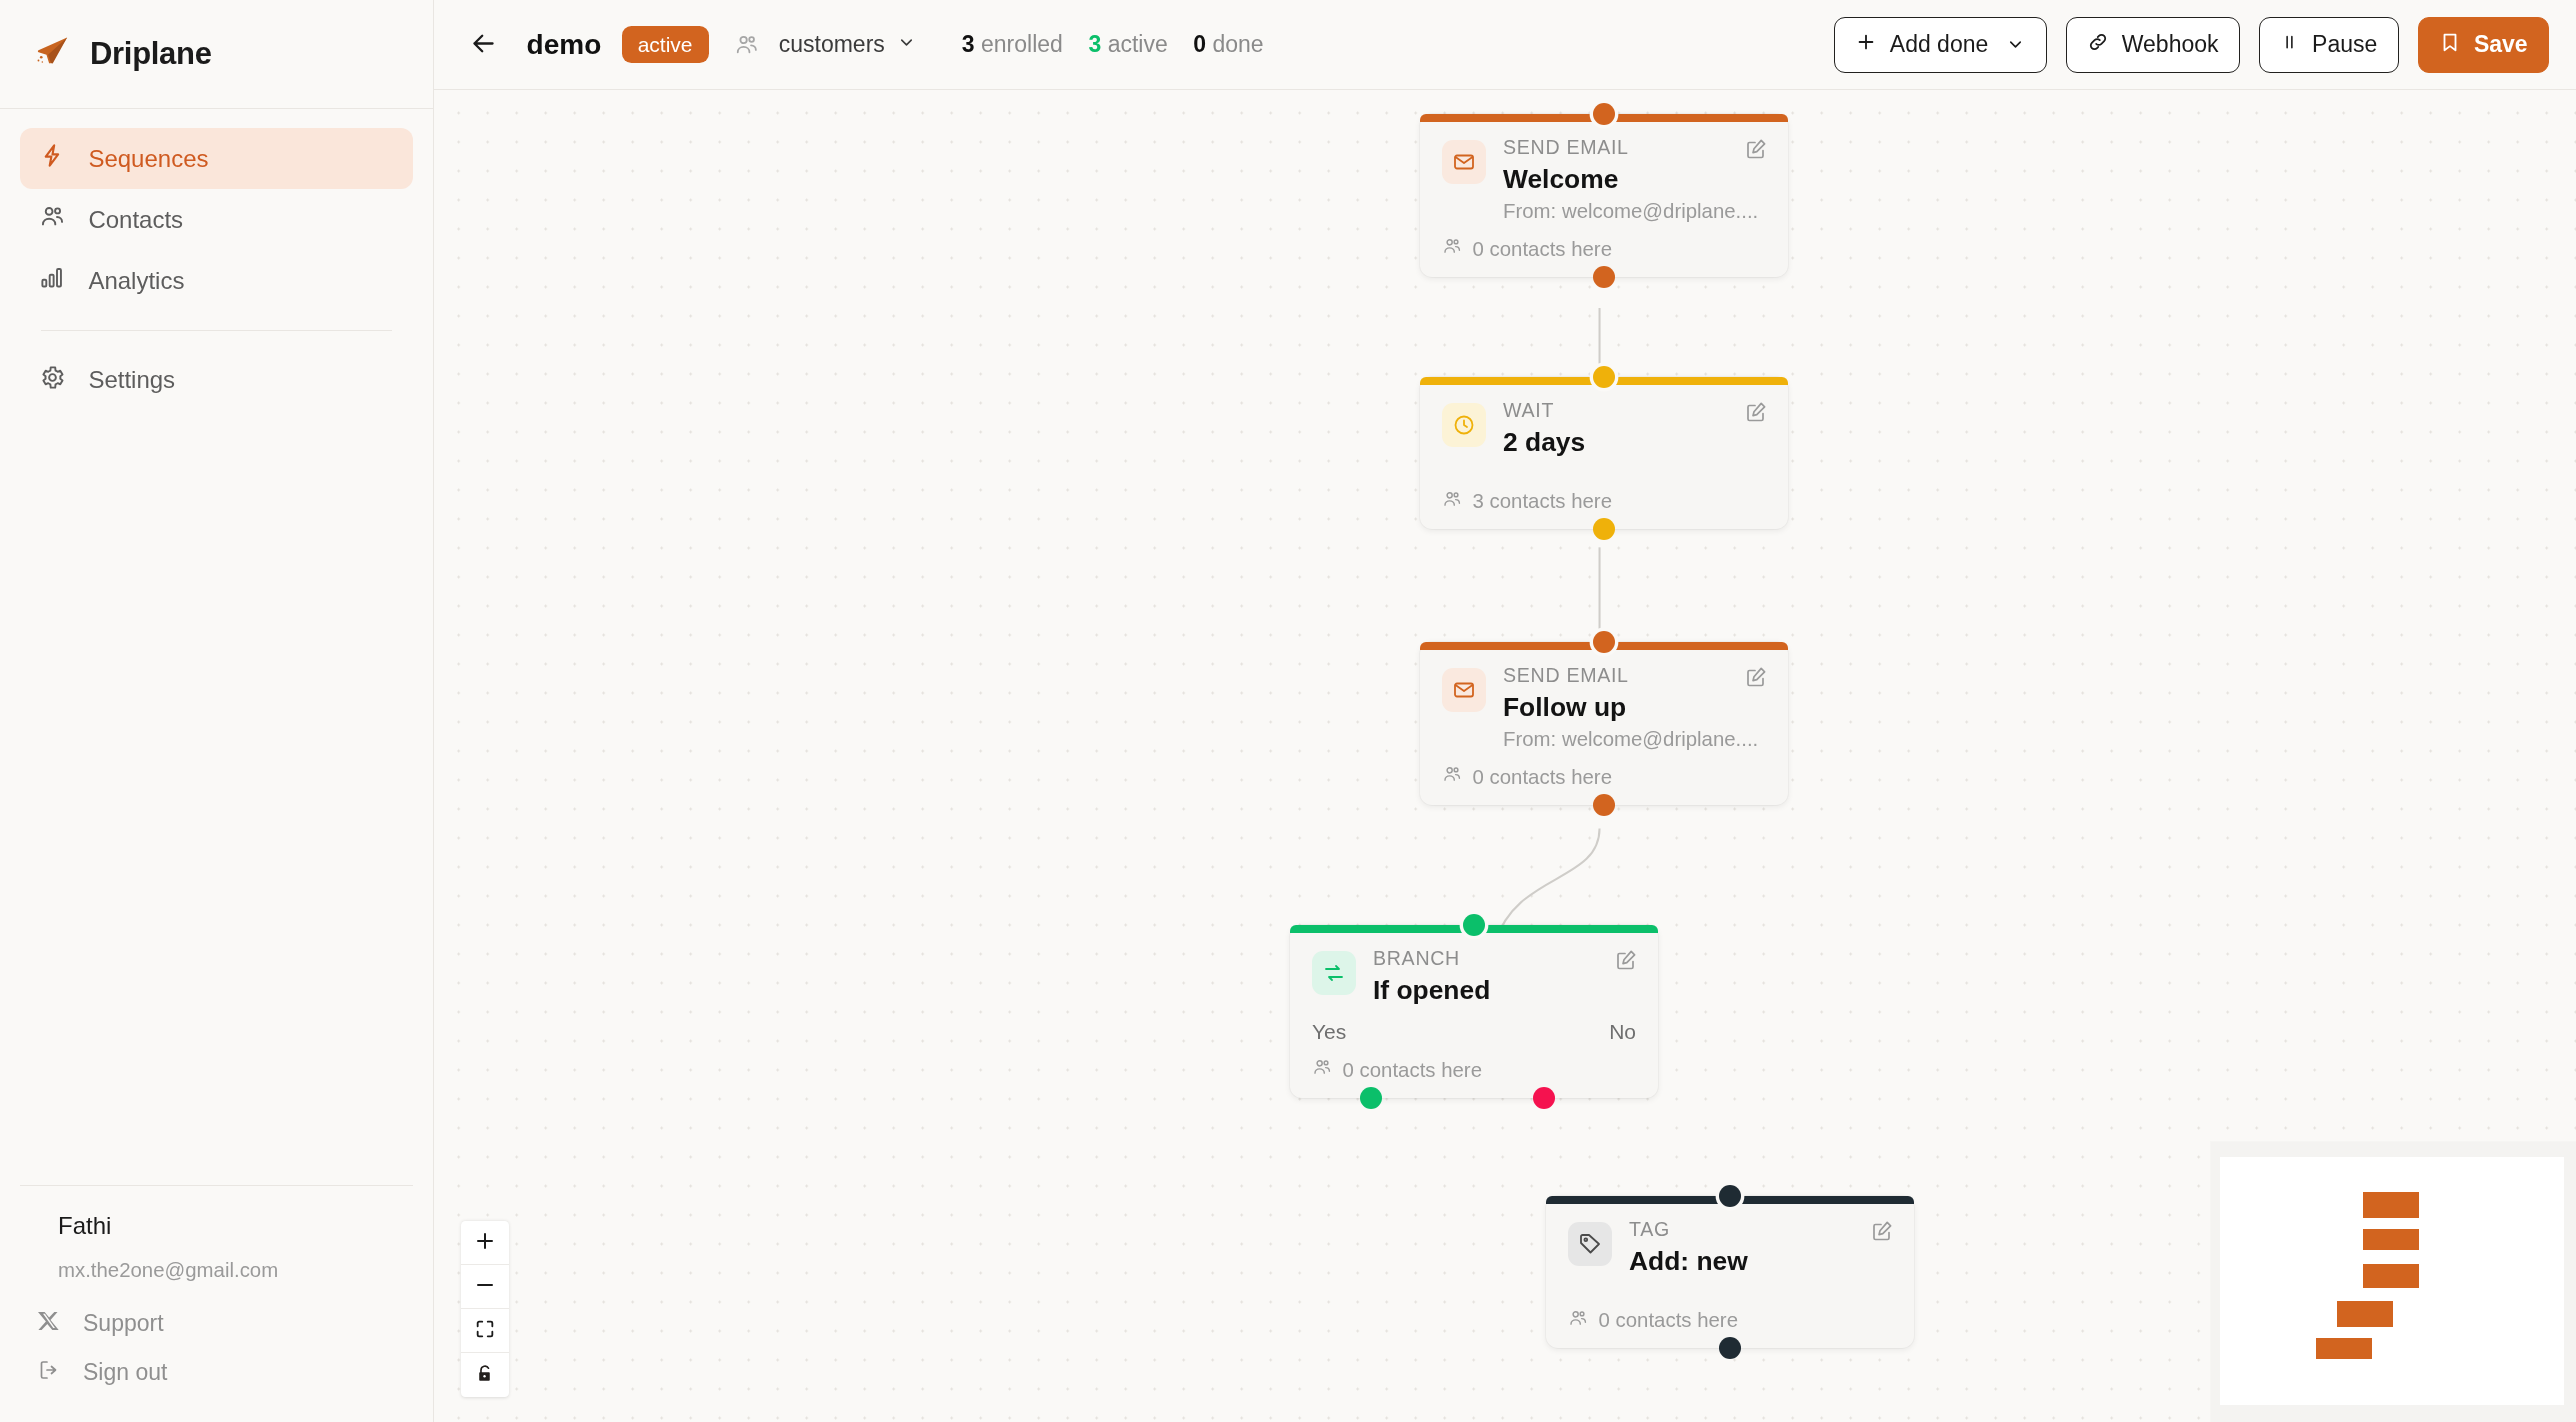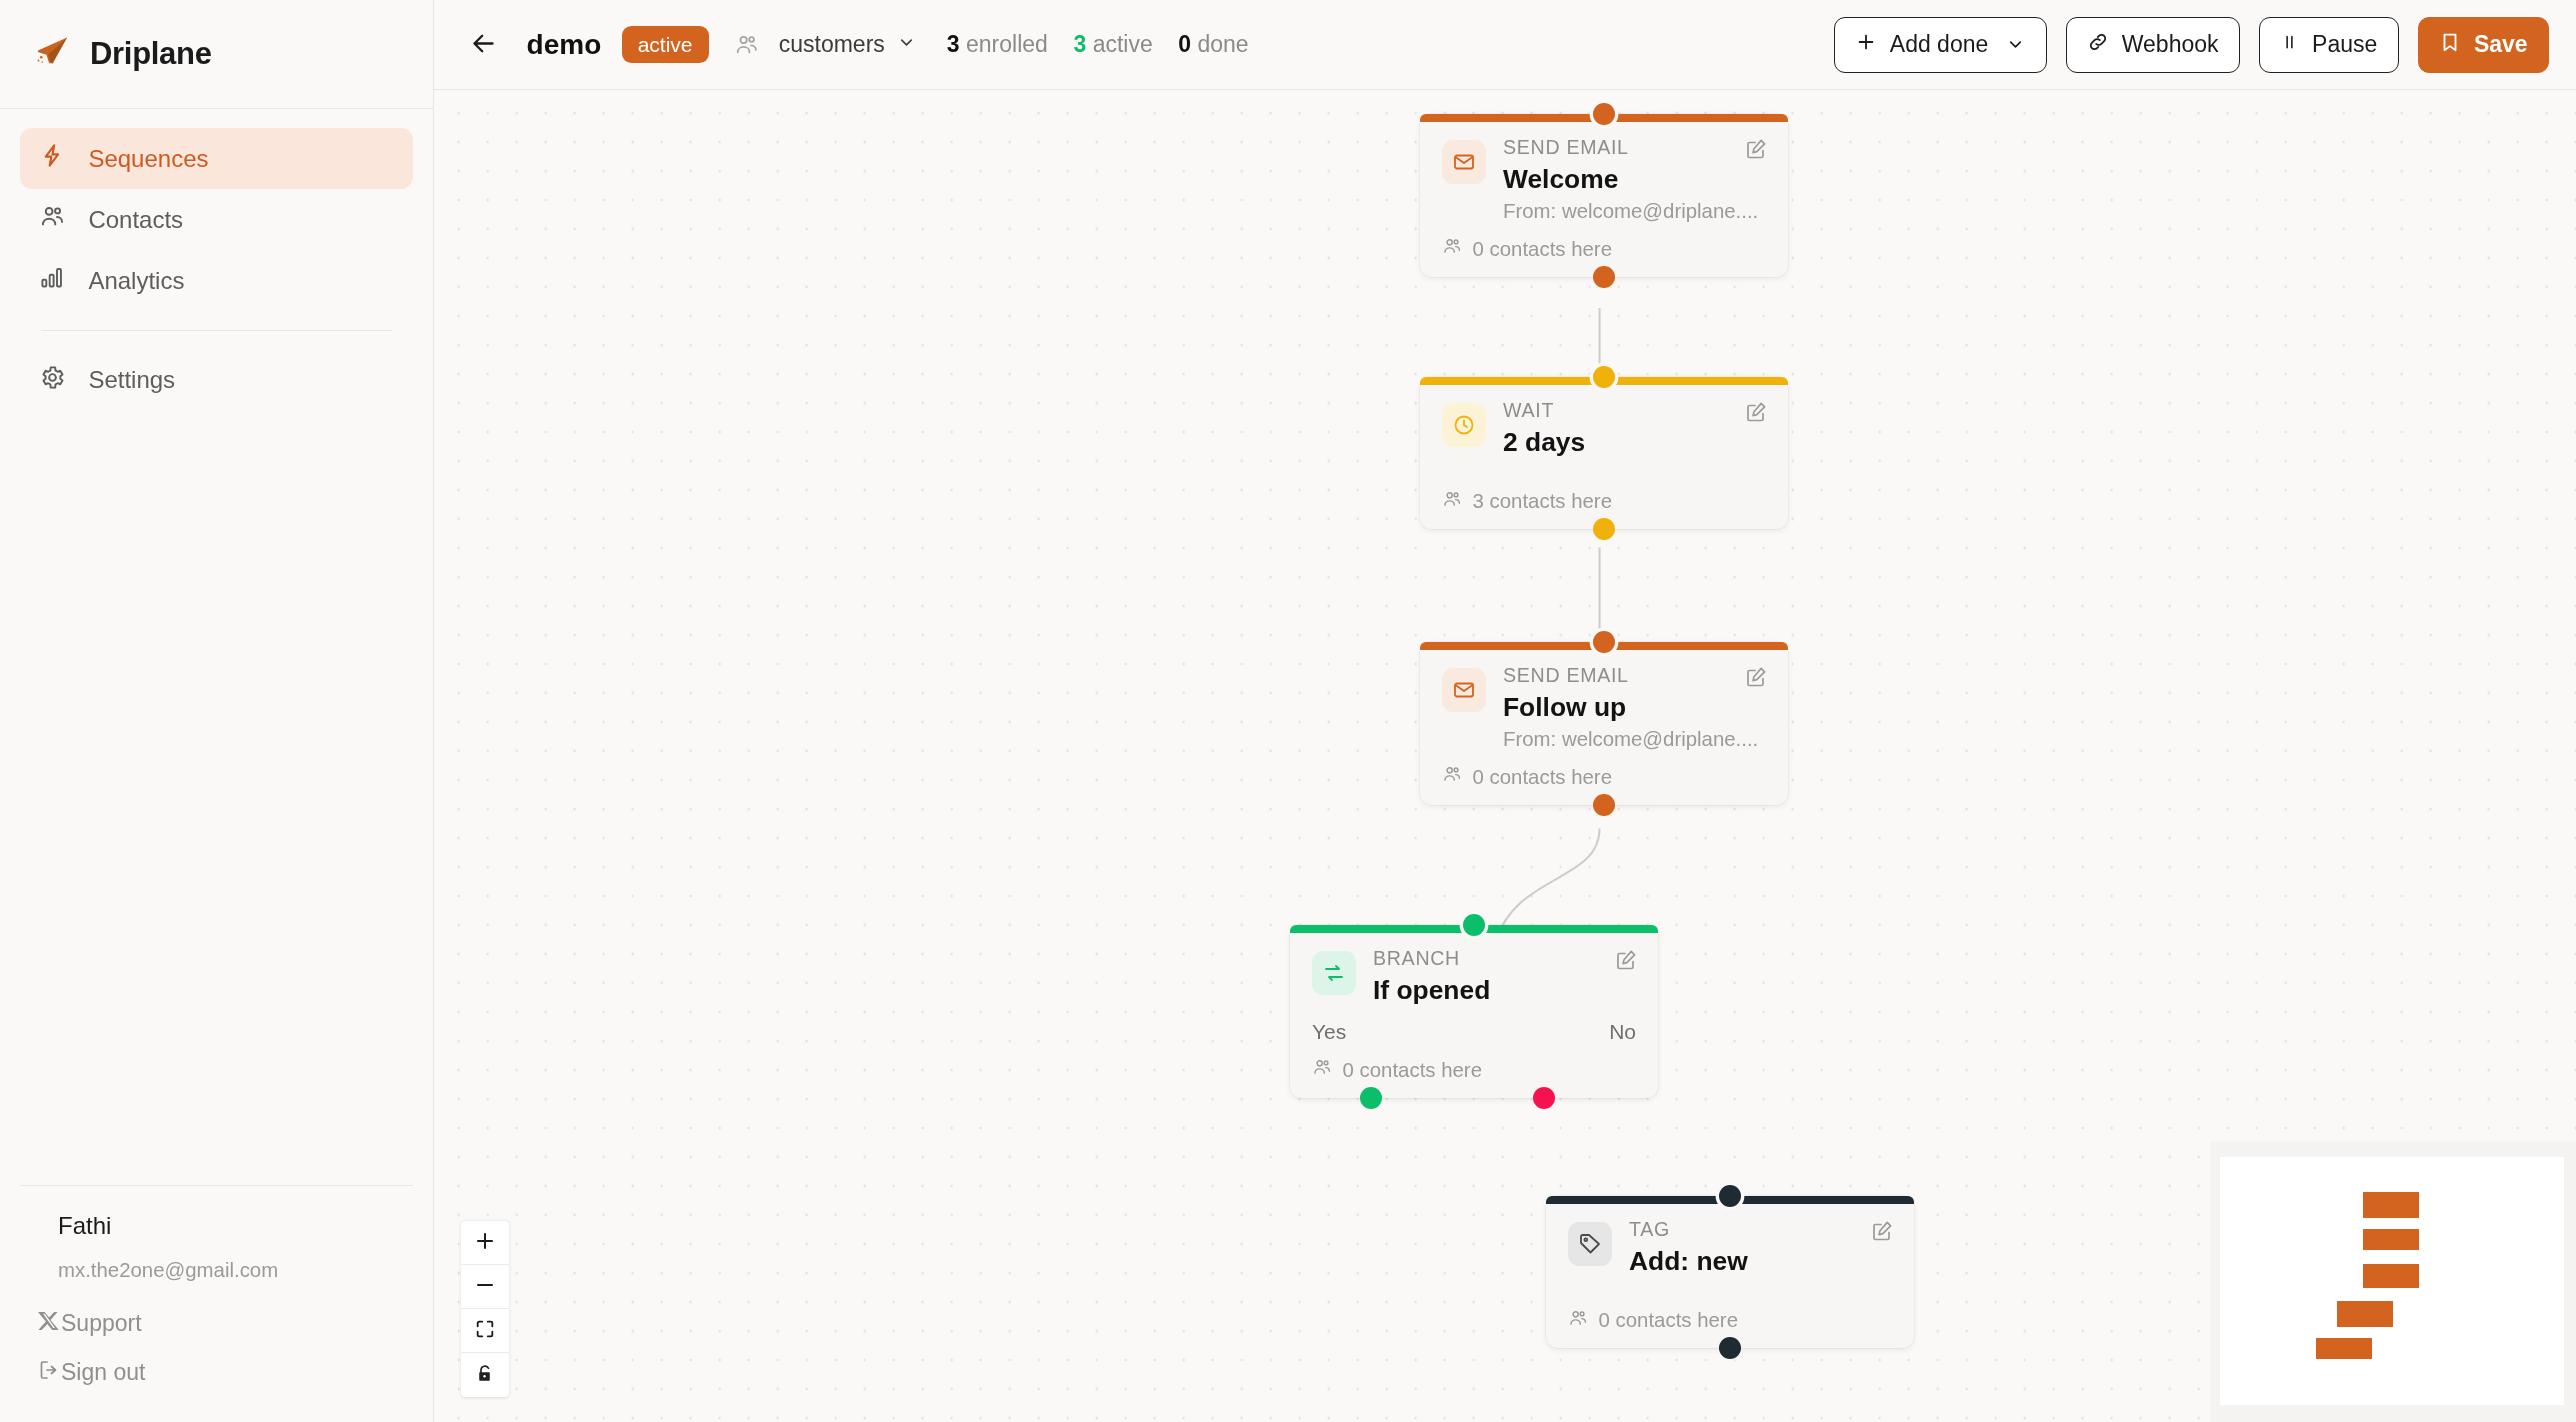--- a/index.html
+++ b/index.html
@@ -33,21 +33,21 @@
   }
   .nav-item.active { background: #fae6da; color: #cf5a20; }
   .nav-item.active .nav-label { color: #cf5a20; }
   .nav-sep { height: 0.9px; background: #e9e6e2; margin: 19px 20.4px 19px 20.4px; }
   .spacer { flex: 1 1 auto; }
   .user-sep { height: 0.9px; background: #e9e6e2; margin: 0 20.4px; }
   .user-block { padding: 27px 37px 17px 58px; }
   .user-name { font-size: 24px; color: #1b1b1b; font-weight: 400; }
   .user-mail { font-size: 20.4px; color: #9a9a9a; margin-top: 19px; }
   .foot-item {
-    display: flex; align-items: center; 
+    display: flex; align-items: center; gap: 22px;
     padding: 10.2px 37px; height: 49px;
     color: #8f8f8f; font-size: 23px; cursor: pointer;
   }
   .foot-pad { height: 25.6px; }
 
   
   .main { flex: 1 1 auto; display: flex; flex-direction: column; min-width: 0; }
   .topbar {
     height: 90px; background: #faf9f7;
     border-bottom: 0.9px solid #e9e6e2;
@@ -61,21 +61,21 @@
   .seq-title { font-size: 28px; font-weight: 700; color: #111; margin-left: 19px; }
   .badge-active {
     margin-left: 20.4px; background: #d2641f; color: #fff;
     font-size: 21px; padding: 7.7px 16px; border-radius: 9.4px; line-height: 1;
   }
   .aud-icon { margin-left: 25.6px; display: flex; align-items: center; }
   .aud-select {
     margin-left: 19px; display: flex; align-items: center; gap: 12px;
     font-size: 23px; color: #3b3b3b; cursor: pointer;
   }
-  .stats { display: flex; align-items: flex-start; gap: 25.6px; margin-left: 31px; }
+  .stats { display: flex; align-items: flex-start; gap: 25.6px; margin-left: 46px; }
   .stat { font-size: 23px; color: #8a8a8a; white-space: nowrap; }
   .stat b { color: #111; font-weight: 700; }
   .stat.green b { color: #0bbf6a; }
   .tb-right { margin-left: auto; display: flex; align-items: center; gap: 19px; }
   .btn {
     height: 56px; display: inline-flex; align-items: center; gap: 12.8px;
     border: 1.7px solid #22211f; border-radius: 11px; background: #fff;
     padding: 0 20.4px; font-size: 23px; color: #1b1b1b; cursor: pointer;
     font-weight: 400; white-space: nowrap;
   }

